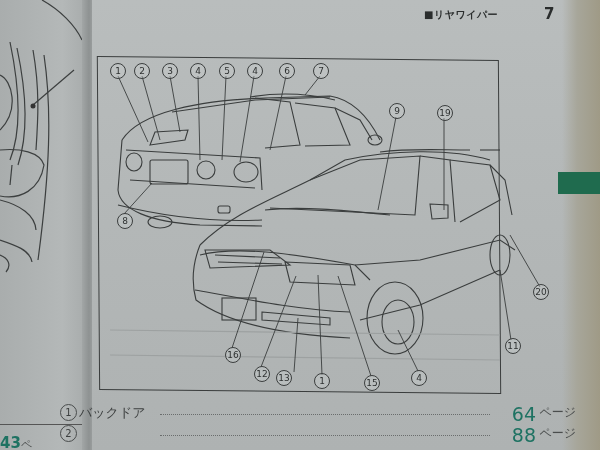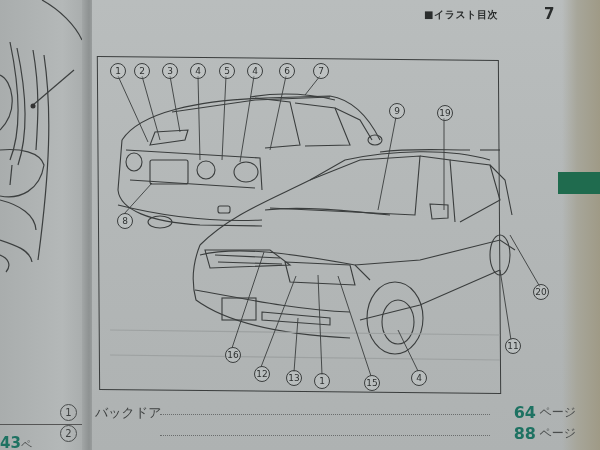--- a/index.html
+++ b/index.html
@@ -18,23 +18,23 @@
   .frame{position:absolute;left:98px;top:58px;width:400px;height:332px;border:1.5px solid #3a3d3d;
        transform:skewX(1deg) rotate(0.6deg);}
   .green-tab{position:absolute;left:558px;top:172px;width:42px;height:22px;background:#1f6b4e;}
   .illus{position:absolute;left:0;top:0;width:600px;height:450px;}
   .callout{position:absolute;width:14px;height:14px;border:1px solid #3b3e3e;border-radius:50%;
        font-size:9px;line-height:14px;text-align:center;color:#2e3131;background:rgba(200,204,204,0.4);}
   .index-list{position:absolute;left:60px;top:402px;width:520px;}
   .index-row{position:relative;height:21px;font-size:13px;color:#3c3f3f;}
   .index-num{position:absolute;left:0;top:2px;width:15px;height:15px;border:1px solid #4a4d4d;border-radius:50%;
        font-size:10px;line-height:15px;text-align:center;}
-  .index-label{position:absolute;left:19px;top:2px;margin-left:16px;}
+  .index-label{position:absolute;left:19px;top:2px;}
   .index-dots{position:absolute;left:100px;right:90px;top:12px;border-top:1.5px dotted #6a6d6d;}
-  .index-page{position:absolute;right:44px;top:1px;color:#1e7262;font-weight:bold;font-size:16px;}
+  .index-page{position:absolute;right:44px;top:1px;color:#1e7262;font-weight:normal;font-size:19px;}
   .index-suffix{position:absolute;right:4px;top:2px;font-size:12px;color:#4a4d4d;margin-left:43px;}
   .left-page-ref{position:absolute;left:0;top:434px;font-size:15px;color:#1e7262;font-weight:bold;}
   .left-page-ref .suf{font-size:11px;color:#4a4d4d;font-weight:normal;}
   .left-rule{position:absolute;left:0;top:424px;width:82px;border-top:1px solid #555;}
 </style>
 </head>
 <body>
 
 <div class="left-page">
   <svg width="92" height="450" style="position:absolute;left:0;top:0">
@@ -58,21 +58,21 @@
   <div class="left-page-ref">
     <span>43</span><span class="suf">ペ</span>
   </div>
 </div>
 <div class="gutter"></div>
 
 <div class="right-page">
   <div class="page-edge"></div>
 </div>
 
-<div class="header-title">■イラスト目次</div>
+<div class="header-title">■リヤワイパー</div>
 <div class="page-number">7</div>
 <div class="green-tab"></div>
 
 <div class="frame"></div>
 
 <svg class="illus" width="600" height="450">
   <g fill="none" stroke="#3a3d3d" stroke-width="1.1">
 
     <path d="M122 140 C 140 112, 200 100, 265 98 L 330 96 C 355 100, 370 120, 380 140"></path>
     <path d="M172 112 L 255 100 L 330 97"></path>
@@ -151,21 +151,21 @@
 <div class="callout" style="left:219px;top:63px">5</div>
 <div class="callout" style="left:247px;top:63px">4</div>
 <div class="callout" style="left:279px;top:63px">6</div>
 <div class="callout" style="left:313px;top:63px">7</div>
 <div class="callout" style="left:117px;top:213px">8</div>
 
 <div class="callout" style="left:389px;top:103px">9</div>
 <div class="callout" style="left:437px;top:105px">19</div>
 <div class="callout" style="left:225px;top:347px">16</div>
 <div class="callout" style="left:254px;top:366px">12</div>
-<div class="callout" style="left:286px;top:370px">13</div>
+<div class="callout" style="left:276px;top:370px">13</div>
 <div class="callout" style="left:314px;top:373px">1</div>
 <div class="callout" style="left:364px;top:375px">15</div>
 <div class="callout" style="left:411px;top:370px">4</div>
 <div class="callout" style="left:505px;top:338px">11</div>
 <div class="callout" style="left:533px;top:284px">20</div>
 
 <div class="index-list">
   <div class="index-row">
     <span class="index-num">1</span>
     <span class="index-label">バックドア</span>

